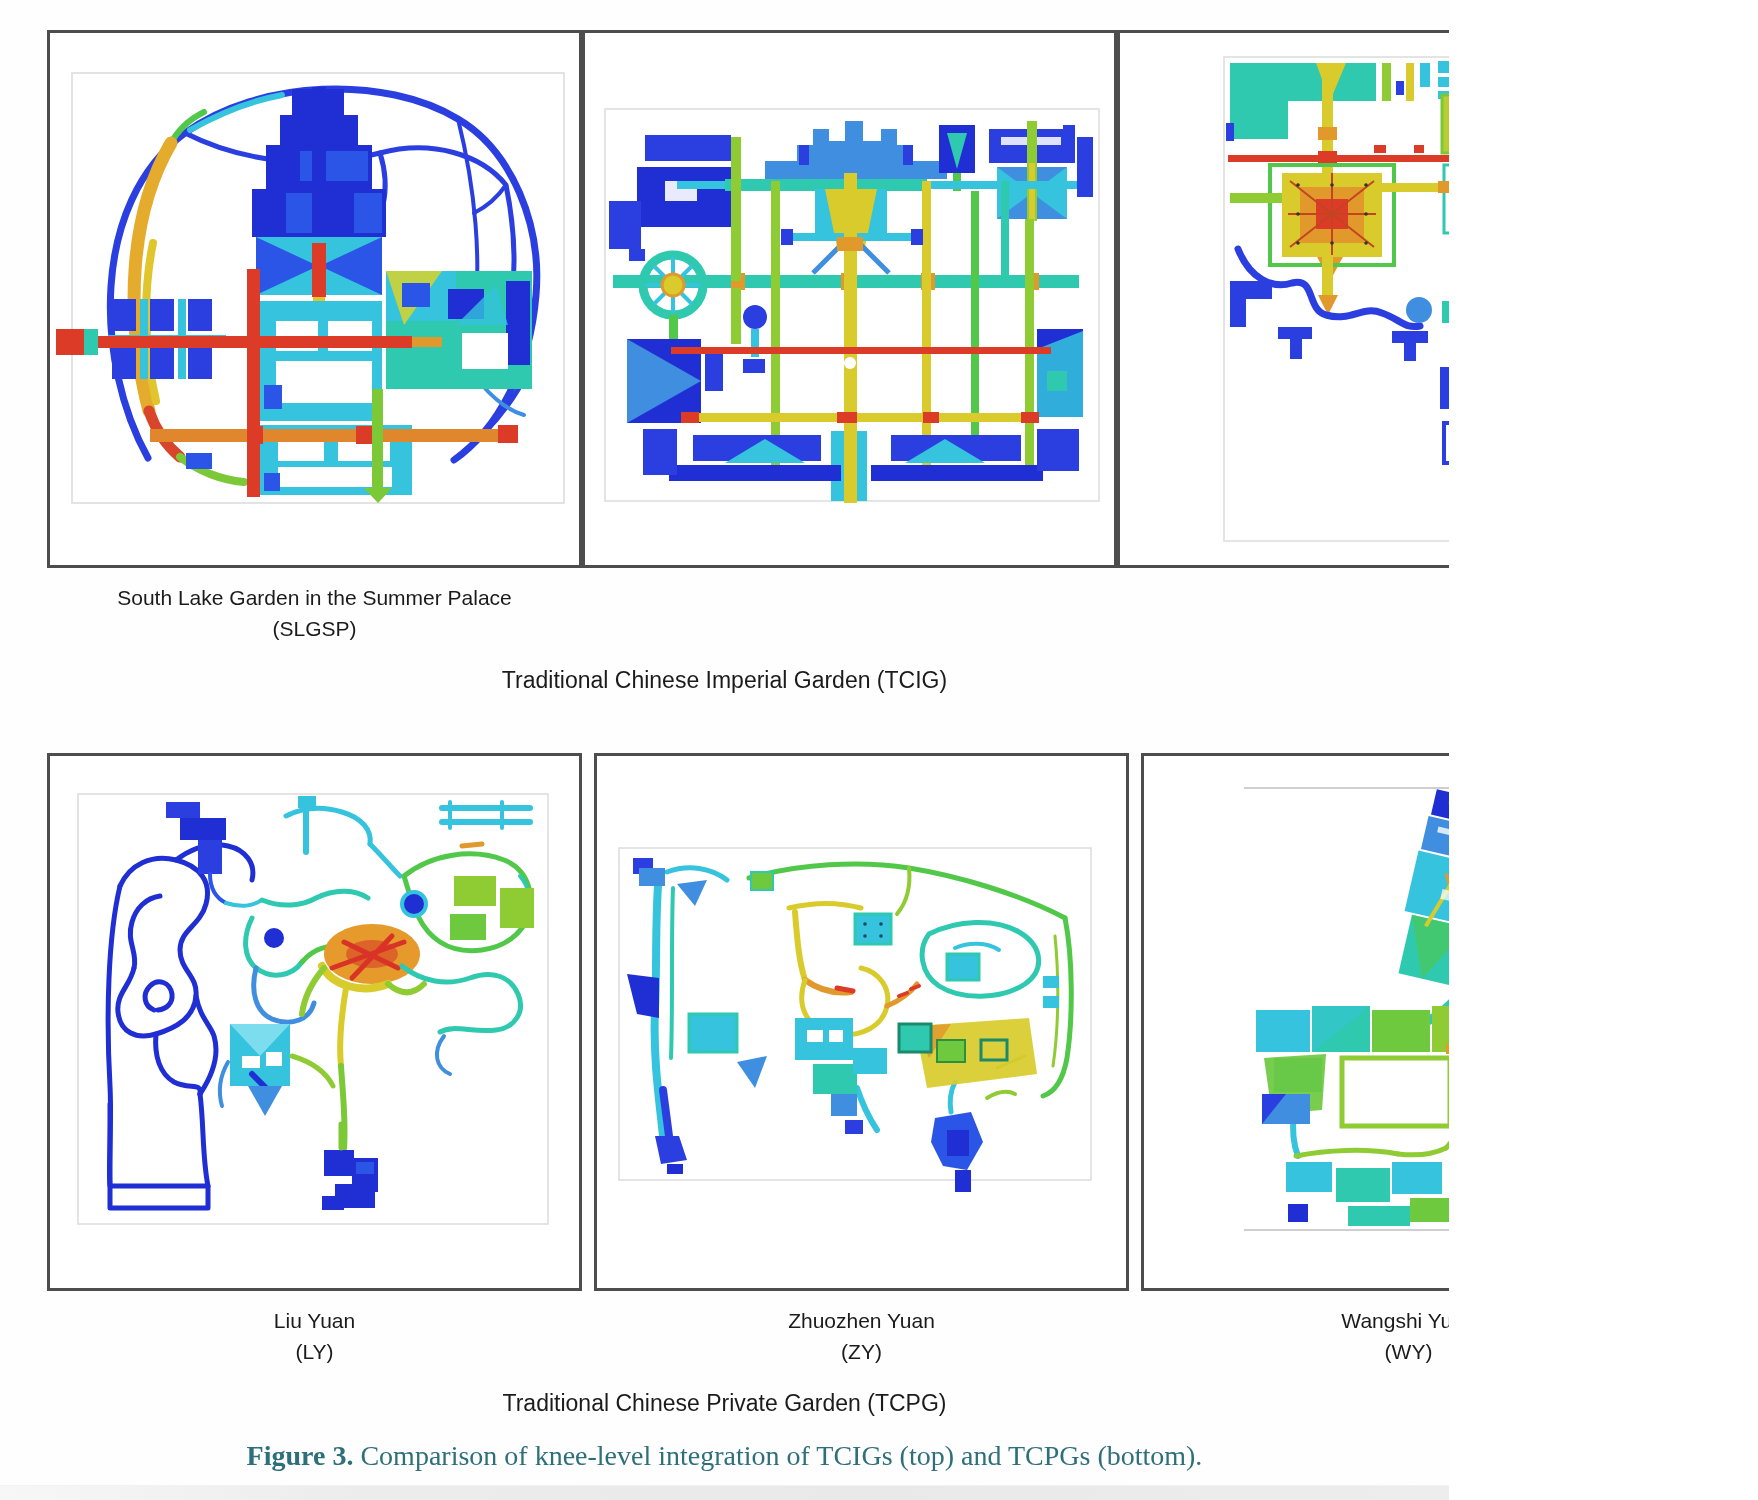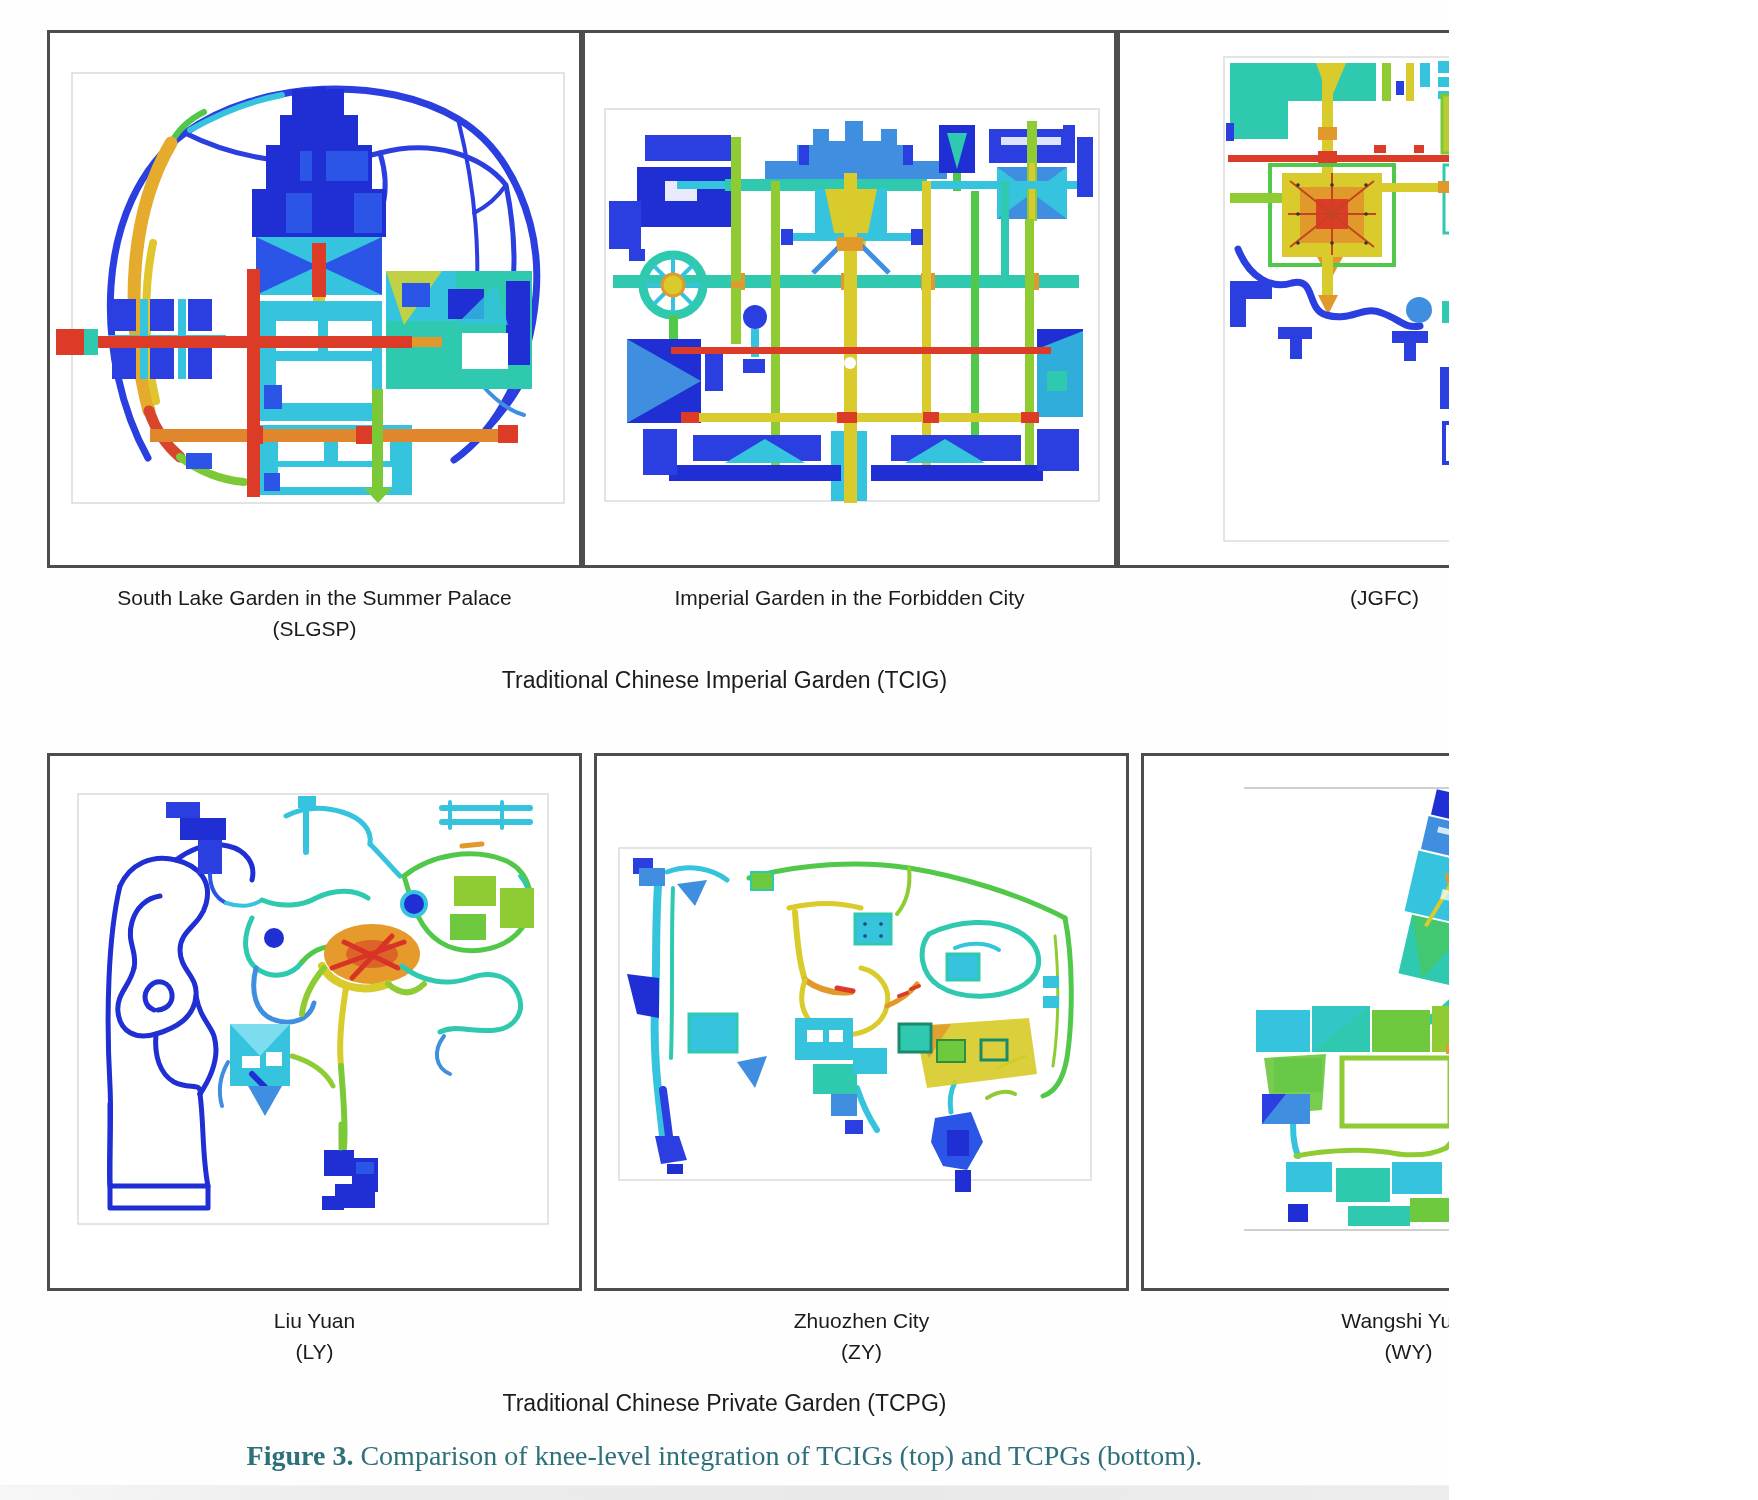--- a/index.html
+++ b/index.html
@@ -205,21 +205,20 @@
               <polygon points="320,430 360,406 400,430" fill="#35c3dd"></polygon>
               <rect x="84" y="432" width="172" height="16" fill="#1f2fd4"></rect>
               <rect x="286" y="432" width="172" height="16" fill="#1f2fd4"></rect>
               <rect x="58" y="396" width="34" height="46" fill="#2b3fe0"></rect>
               <rect x="452" y="396" width="42" height="42" fill="#2b3fe0"></rect>
               <rect x="259" y="398" width="13" height="70" fill="#d9cb2b"></rect>
             </g>
           </svg>
         </div>
         <figcaption class="panel-caption">
-          <div>Imperial Garden in the Forbidden City</div>
         </figcaption>
       </figure>
 
       <figure class="panel">
         <div class="panel-box">
           <svg viewBox="0 0 529 532" preserveAspectRatio="none">
             <rect x="104" y="24" width="300" height="484" fill="#ffffff" stroke="#dcdcdc" stroke-width="1.5"></rect>
             <g>
               <rect x="110" y="30" width="146" height="38" fill="#2fc9b0"></rect>
               <rect x="110" y="68" width="58" height="38" fill="#2fc9b0"></rect>
@@ -299,21 +298,20 @@
               <rect x="346" y="334" width="28" height="54" fill="#35c3dd"></rect>
               <rect x="347" y="304" width="11" height="176" fill="#d9cb2b"></rect>
               <rect x="324" y="390" width="72" height="40" fill="#ffffff" stroke="#2b3fe0" stroke-width="4"></rect>
               <rect x="330" y="434" width="60" height="16" fill="#35c3dd"></rect>
               <rect x="349" y="430" width="8" height="64" fill="#d9cb2b"></rect>
               <rect x="336" y="480" width="32" height="8" fill="#d9cb2b"></rect>
             </g>
           </svg>
         </div>
         <figcaption class="panel-caption">
-          <div>(JGFC)</div>
         </figcaption>
       </figure>
     </div>
     <div class="group-label">Traditional Chinese Imperial Garden (TCIG)</div>
   </section>
 
   <section>
     <div class="row row2">
 
       <figure class="panel">
@@ -460,21 +458,21 @@
               <rect x="302" y="268" width="32" height="28" fill="#2fc9b0" stroke="#1b8a6b" stroke-width="3"></rect>
               <rect x="234" y="338" width="26" height="22" fill="#3f8ee0"></rect>
               <rect x="248" y="364" width="18" height="14" fill="#2b3fe0"></rect>
               <polygon points="338,362 374,356 386,386 370,414 346,410 334,386" fill="#2b55e6"></polygon>
               <rect x="350" y="374" width="22" height="26" fill="#1f2fd4"></rect>
               <rect x="358" y="414" width="16" height="22" fill="#1f2fd4"></rect>
             </g>
           </svg>
         </div>
         <figcaption class="panel-caption">
-          <div>Zhuozhen City</div>
+          <div>Zhuozhen Yuan</div>
           <div>(ZY)</div>
         </figcaption>
       </figure>
 
       <figure class="panel">
         <div class="panel-box">
           <svg viewBox="0 0 529 532" preserveAspectRatio="none">
             <rect x="92" y="30" width="350" height="446" fill="#ffffff"></rect>
             <path d="M100,32 L434,32 M100,474 L434,474" stroke="#cfcfcf" stroke-width="2" fill="none"></path>
             <g transform="rotate(13 330 130)">

